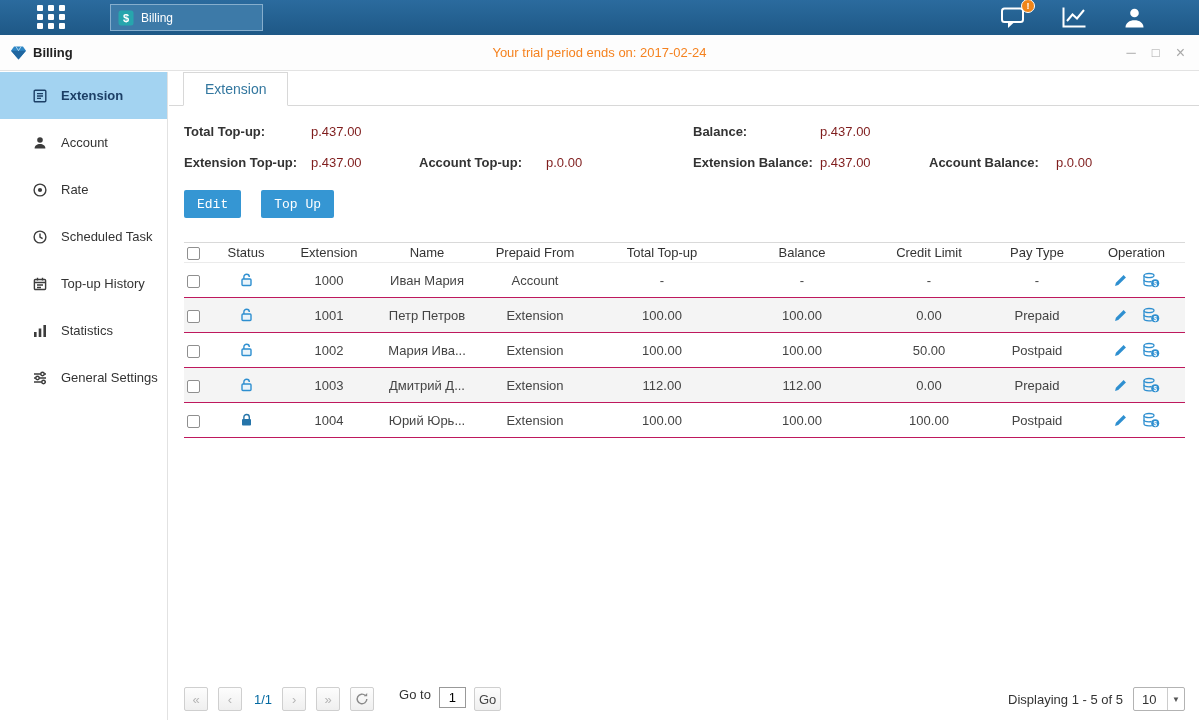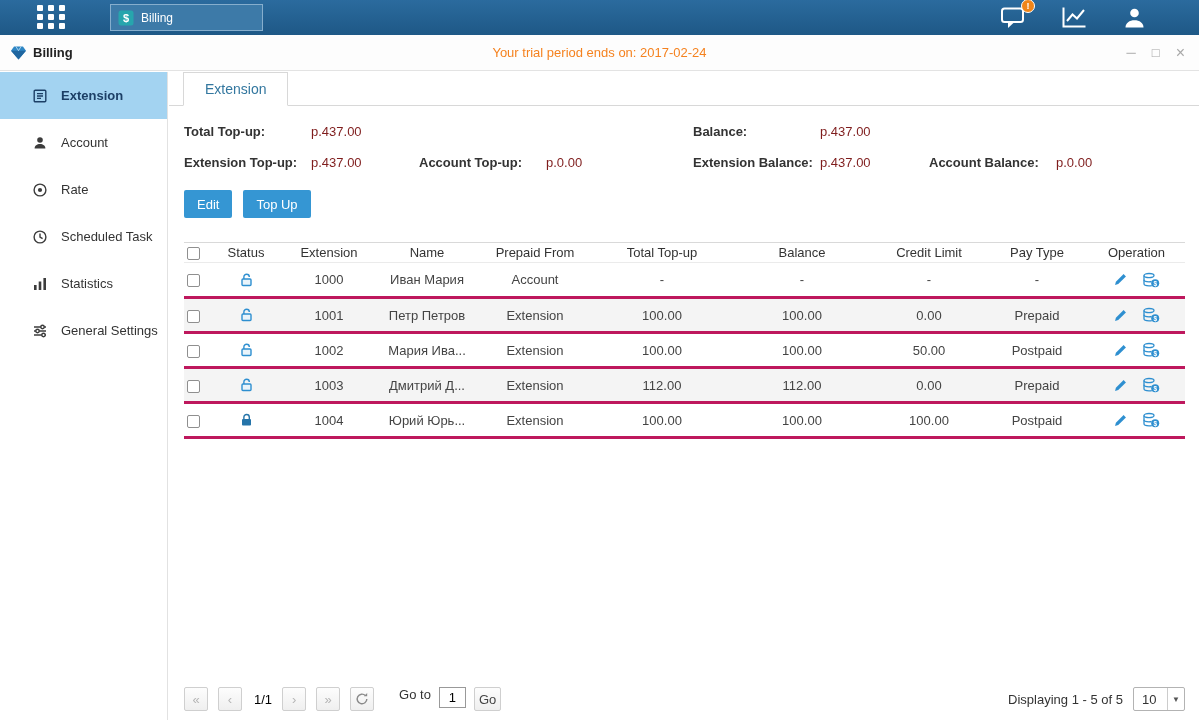--- a/index.html
+++ b/index.html
@@ -59,49 +59,49 @@
   }
 
   .summary { padding:14px 15px 0; display:grid; grid-template-columns:235px 274px 236px 1fr; row-gap:9px; }
   .pair { display:flex; align-items:center; height:22px; }
   .pair .lbl { font-weight:bold; width:127px; color:#333; flex:none; }
   .pair .val { color:#7f1d1d; }
   .p1{grid-column:1;grid-row:1} .p2{grid-column:3;grid-row:1}
   .p3{grid-column:1;grid-row:2} .p4{grid-column:2;grid-row:2}
   .p5{grid-column:3;grid-row:2} .p6{grid-column:4;grid-row:2}
 
-  .actions { padding:17px 15px 0; display:flex; gap:11px; }
+  .actions { padding:17px 15px 0; display:flex; gap:20px;font-family:Liberation Mono, monospace; }
   .btn {
     background:#3596d3; color:#fff; border:none; border-radius:2px;
     height:28px; padding:0 13px; font-size:13px; font-family:inherit; cursor:pointer;
   }
 
   .tablewrap { margin:24px 14px 0 15px; }
   table { width:100%; border-collapse:collapse; table-layout:fixed; font-size:13px; }
   thead th { height:20px; font-weight:normal; color:#333; border-top:1px solid #d9d9d9; border-bottom:1px solid #ebebeb; text-align:center; }
   tbody td { height:35px; text-align:center; color:#444; overflow:hidden; white-space:nowrap; }
-  tbody tr { border-bottom:3px solid #be185d; }
+  tbody tr { border-bottom:1px solid #be185d; }
   tbody tr:nth-child(even) { background:#f4f4f4; }
   th.cb, td.cb { text-align:left; padding-left:3px; }
   input[type=checkbox] {
     appearance:none; -webkit-appearance:none; width:13px; height:13px;
     border:1px solid #8f8f8f; border-radius:2px; background:#fff;
     vertical-align:middle; cursor:pointer;
   }
   .statusicon { display:inline-flex; vertical-align:middle; }
   .op { display:inline-flex; margin:0 7px; vertical-align:middle; cursor:pointer; }
 
   
   .pagination { position:absolute; left:15px; right:14px; bottom:8px; display:flex; align-items:center; height:26px; }
   .pgbtn {
     width:24px; height:24px; border:1px solid #cfcfcf; border-radius:2px;
     background:linear-gradient(#fdfdfd,#efefef); color:#b5b5b5; font-size:13px;
     display:flex; align-items:center; justify-content:center; margin-right:10px; cursor:pointer;
   }
-  .pgind { margin:0 10px 0 2px; color:#000000; }
+  .pgind { margin:0 10px 0 2px; color:#0369a1; }
   .goto { margin-left:15px; display:flex; align-items:flex-start; gap:8px; color:#333; }
   .goto input {
     width:27px; height:21px; border:1px solid #999; text-align:center;
     font-size:13px; font-family:inherit;
   }
   .gobtn {
     height:24px; min-width:26px; border:1px solid #cfcfcf; border-radius:2px;
     background:linear-gradient(#fdfdfd,#efefef); font-size:13px; color:#444;
     padding:0 4px; font-family:inherit; cursor:pointer;
   }
@@ -212,20 +212,29 @@
     <span>Rate</span>
   </div>
   <div class="side-item">
     <span class="sicon">
       <svg width="16" height="16" viewBox="0 0 16 16">
           <circle cx="8" cy="8" r="5.9" fill="none" stroke="currentColor" stroke-width="1.4"></circle>
           <path d="M8 4.5V8l2.6 1.6" fill="none" stroke="currentColor" stroke-width="1.4"></path>
         </svg>
     </span>
     <span>Scheduled Task</span>
+  </div>
+  <div class="side-item">
+    <span class="sicon">
+      <svg width="16" height="16" viewBox="0 0 16 16" fill="none" stroke="currentColor" stroke-width="1.4">
+          <rect x="2.4" y="3.5" width="11.2" height="10" rx="1"></rect>
+          <path d="M2.4 6.5h11.2M5.5 1.8v2.7M10.5 1.8v2.7M5 9h6M5 11.5h4"></path>
+        </svg>
+    </span>
+    <span>Top-up History</span>
   </div>
   <div class="side-item">
     <span class="sicon">
       <svg width="16" height="16" viewBox="0 0 16 16" fill="currentColor">
           <rect x="2" y="9" width="2.6" height="5"></rect>
           <rect x="6.7" y="5.5" width="2.6" height="8.5"></rect>
           <rect x="11.4" y="2" width="2.6" height="12"></rect>
         </svg>
     </span>
     <span>Statistics</span>

